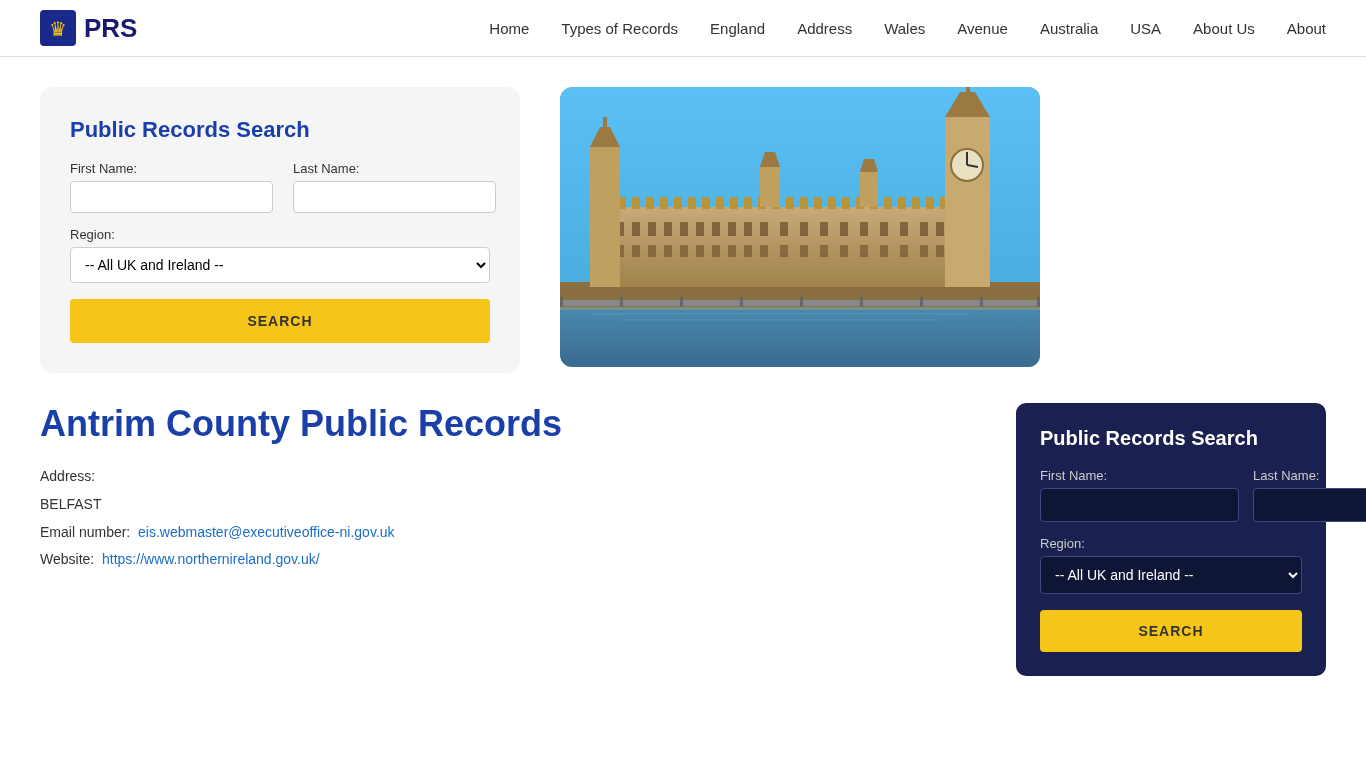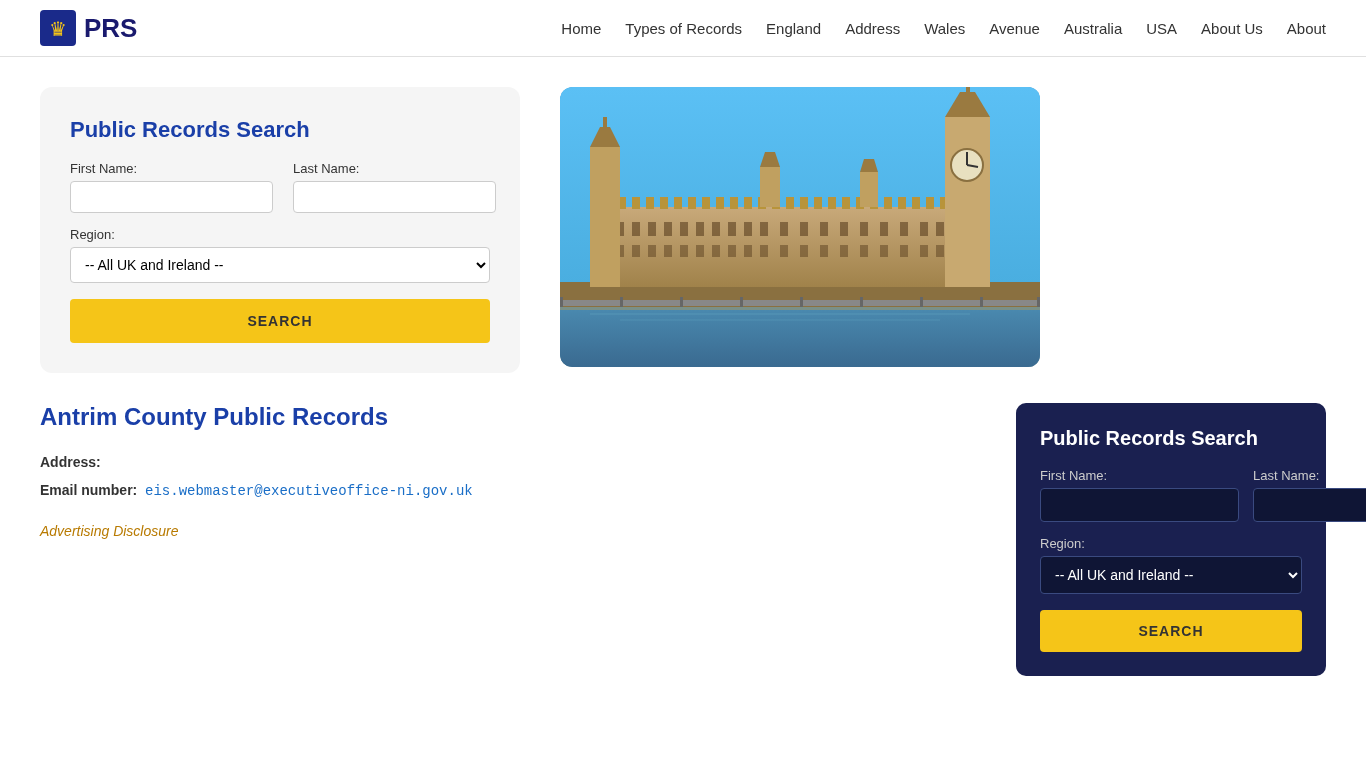--- a/index.html
+++ b/index.html
@@ -24,21 +24,21 @@
       font-weight: bold;
       color: #1a1a6e;
     }
     .logo-icon {
       width: 36px;
       height: 36px;
     }
     nav {
       display: flex;
       align-items: center;
-      gap: 24px;
+      gap: 32px;
     }
     nav a {
       text-decoration: none;
       color: #333;
       font-size: 15px;
       white-space: nowrap;
     }
 
     
     .main-content {
@@ -138,36 +138,35 @@
       display: flex;
       padding: 10px 40px 40px 40px;
       gap: 60px;
       align-items: flex-start;
     }
     .info-section {
       flex: 1;
     }
     .county-title {
       color: #1a3fa8;
-      font-size: 24px;
+      font-size: 36px;
       font-weight: bold;
       margin-bottom: 20px;
     }
     .info-section p {
       margin-bottom: 4px;
       line-height: 1.7;
     }
     .info-section .label {
-      font-weight: bold;
+      font-weight: normal;
       margin-top: 44px;
     }
     .info-section a {
       color: #1a6ec7;
       text-decoration: none;
-      font-family: Liberation Mono, monospace;
     }
     .advertising-disclosure {
       color: #b87a00;
       font-style: italic;
       margin-top: 16px;
     }
 
     
     .sidebar-search-card {
       background: #1a2050;
@@ -430,25 +429,29 @@
   </div>
 </div>
 
 <div class="lower-section">
 
   <div class="info-section">
     <h1 class="county-title">Antrim County Public Records</h1>
     <p>
       <span class="label">Address:</span>
     </p>
+    <p>BELFAST</p>
     <p>
       <span class="label">Email number:</span>
       &nbsp;<a href="#">eis.webmaster@executiveoffice-ni.gov.uk</a>
     </p>
-    <p class="advertising-disclosure">Advertising Disclosure</p>
+    <p>
+      <span class="label">Website:</span>
+      &nbsp;<a href="#">https://www.northernireland.gov.uk/</a>
+    </p>
   </div>
 
   <div class="sidebar-search-card">
     <div class="sidebar-search-title">Public Records Search</div>
     <div class="sidebar-form-row">
       <div class="sidebar-form-group">
         <label>First Name:</label>
         <input type="text" style="">
       </div>
       <div class="sidebar-form-group">

